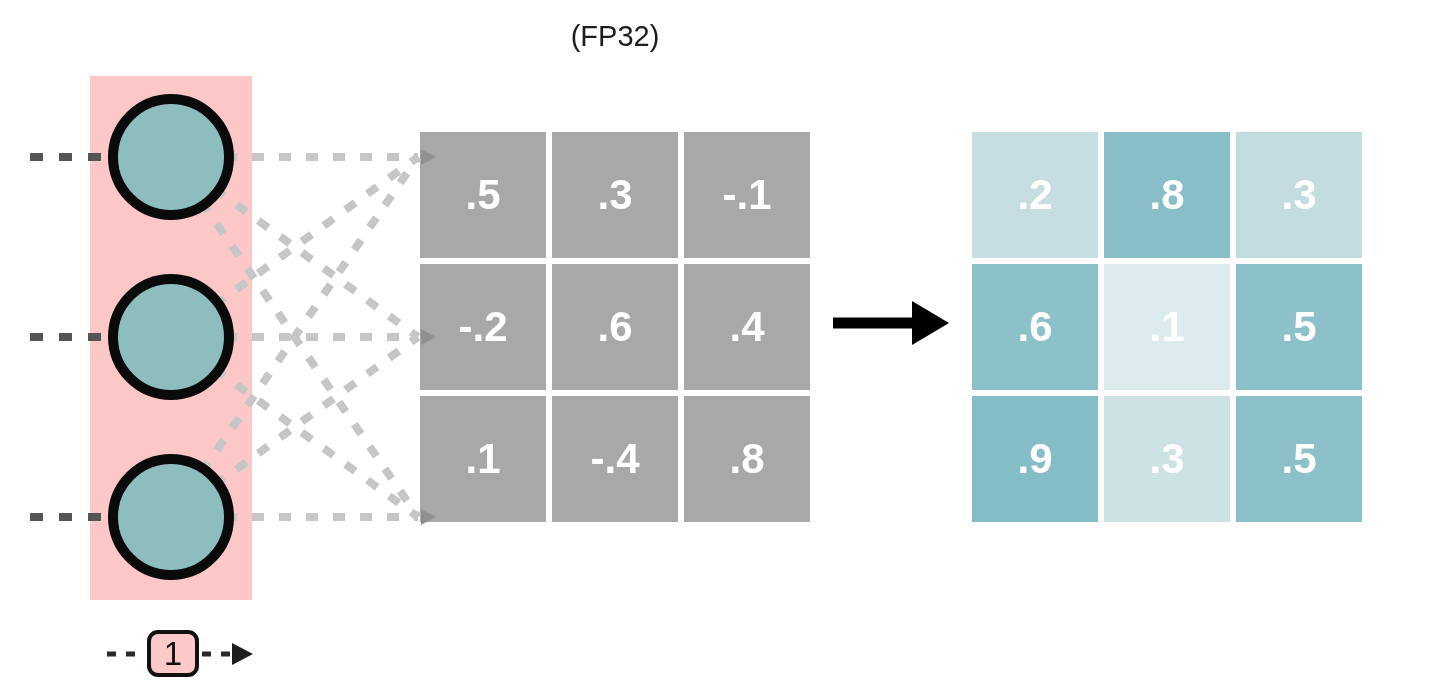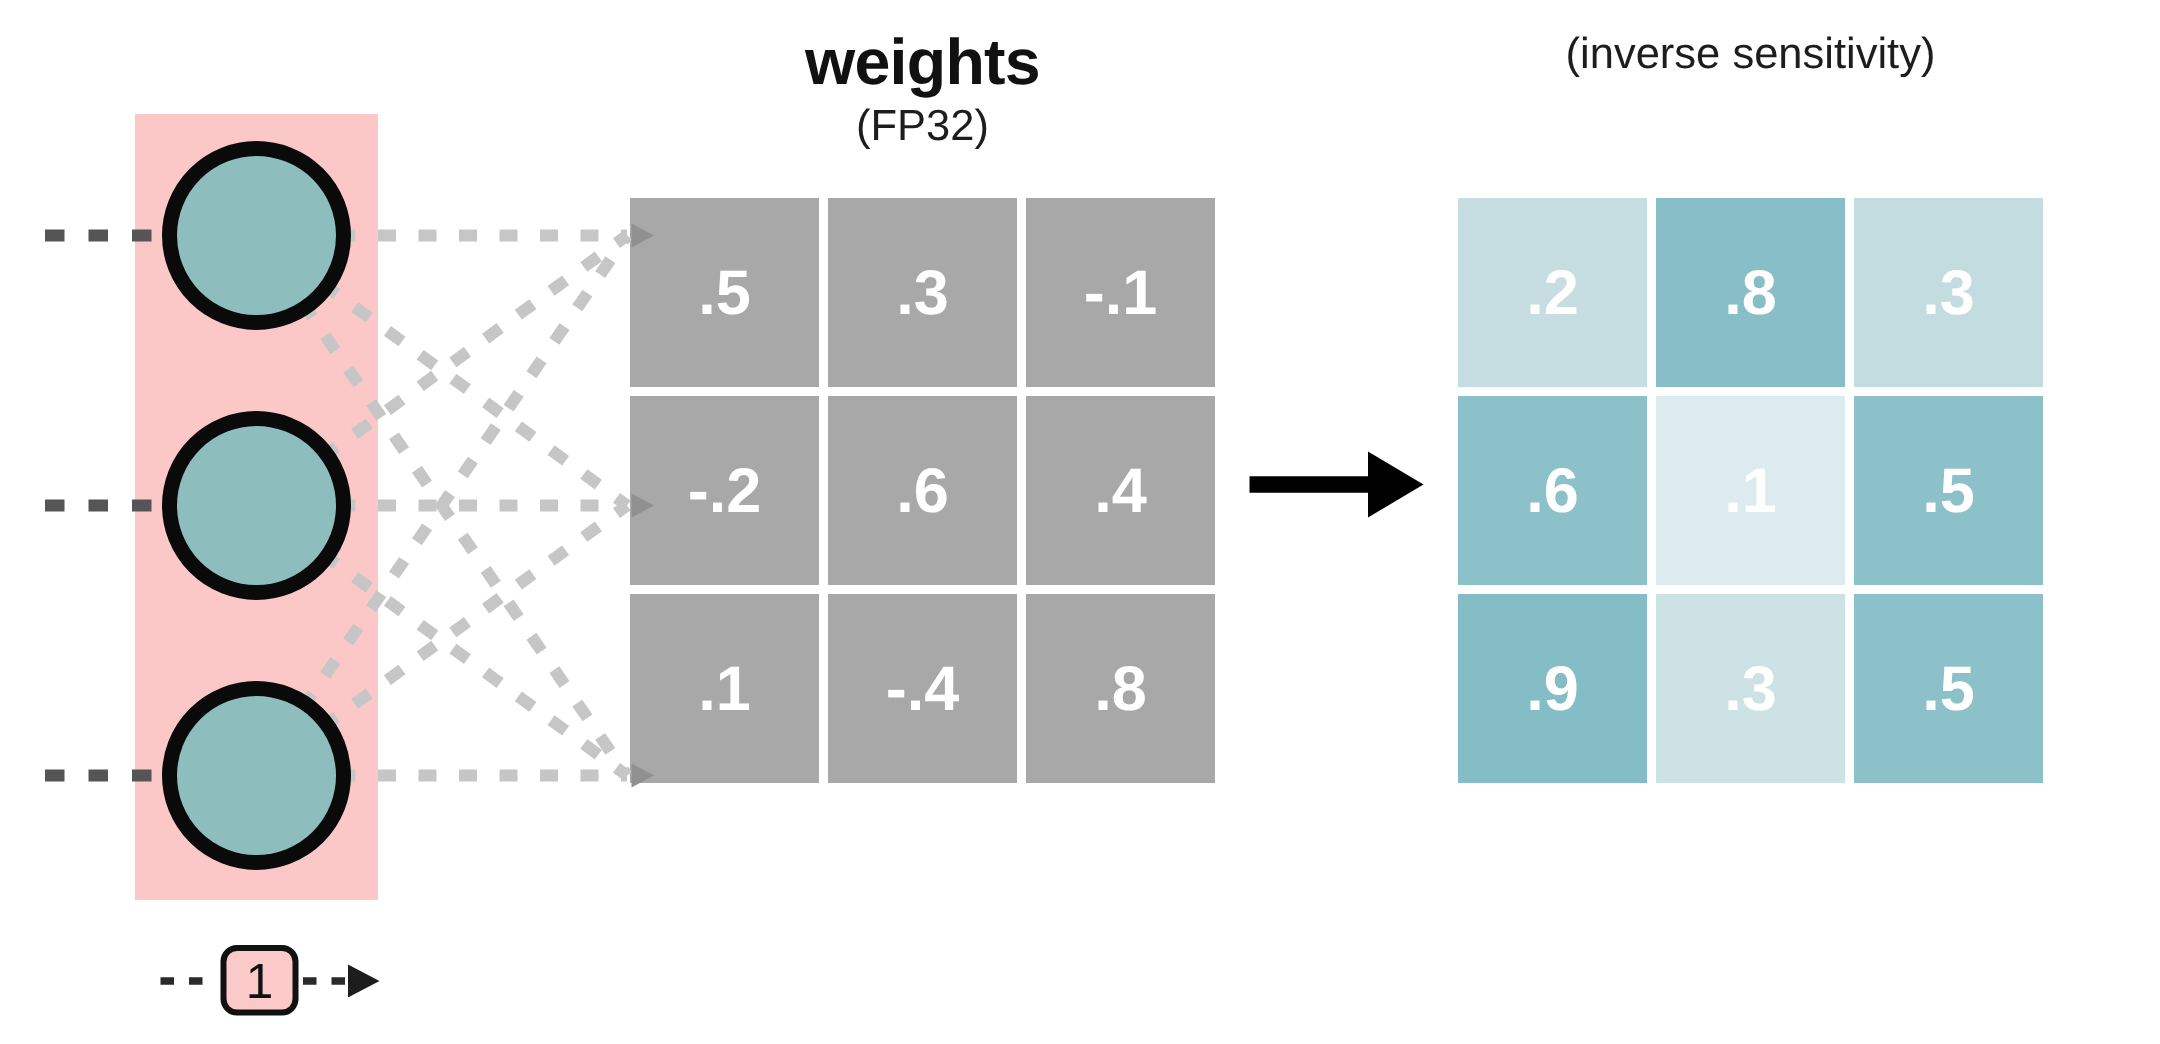--- a/index.html
+++ b/index.html
@@ -78,26 +78,24 @@
     font-weight: 400;
     color: #111111;
   }
 </style>
 </head>
 <body>
 
 <div class="frame">
 
   <div class="title-block title-weights">
-    <div class="main-title">weights</div>
     <div class="sub-title">(FP32)</div>
   </div>
 
   <div class="title-block title-hessian">
-    <div class="sub-title">(inverse sensitivity)</div>
   </div>
 
   <div class="matrix matrix-weights">
     <div class="cell" style="background-color: rgb(168, 168, 168);">.5</div>
     <div class="cell" style="background-color: rgb(168, 168, 168);">.3</div>
     <div class="cell" style="background-color: rgb(168, 168, 168);">-.1</div>
     <div class="cell" style="background-color: rgb(168, 168, 168);">-.2</div>
     <div class="cell" style="background-color: rgb(168, 168, 168);">.6</div>
     <div class="cell" style="background-color: rgb(168, 168, 168);">.4</div>
     <div class="cell" style="background-color: rgb(168, 168, 168);">.1</div>

